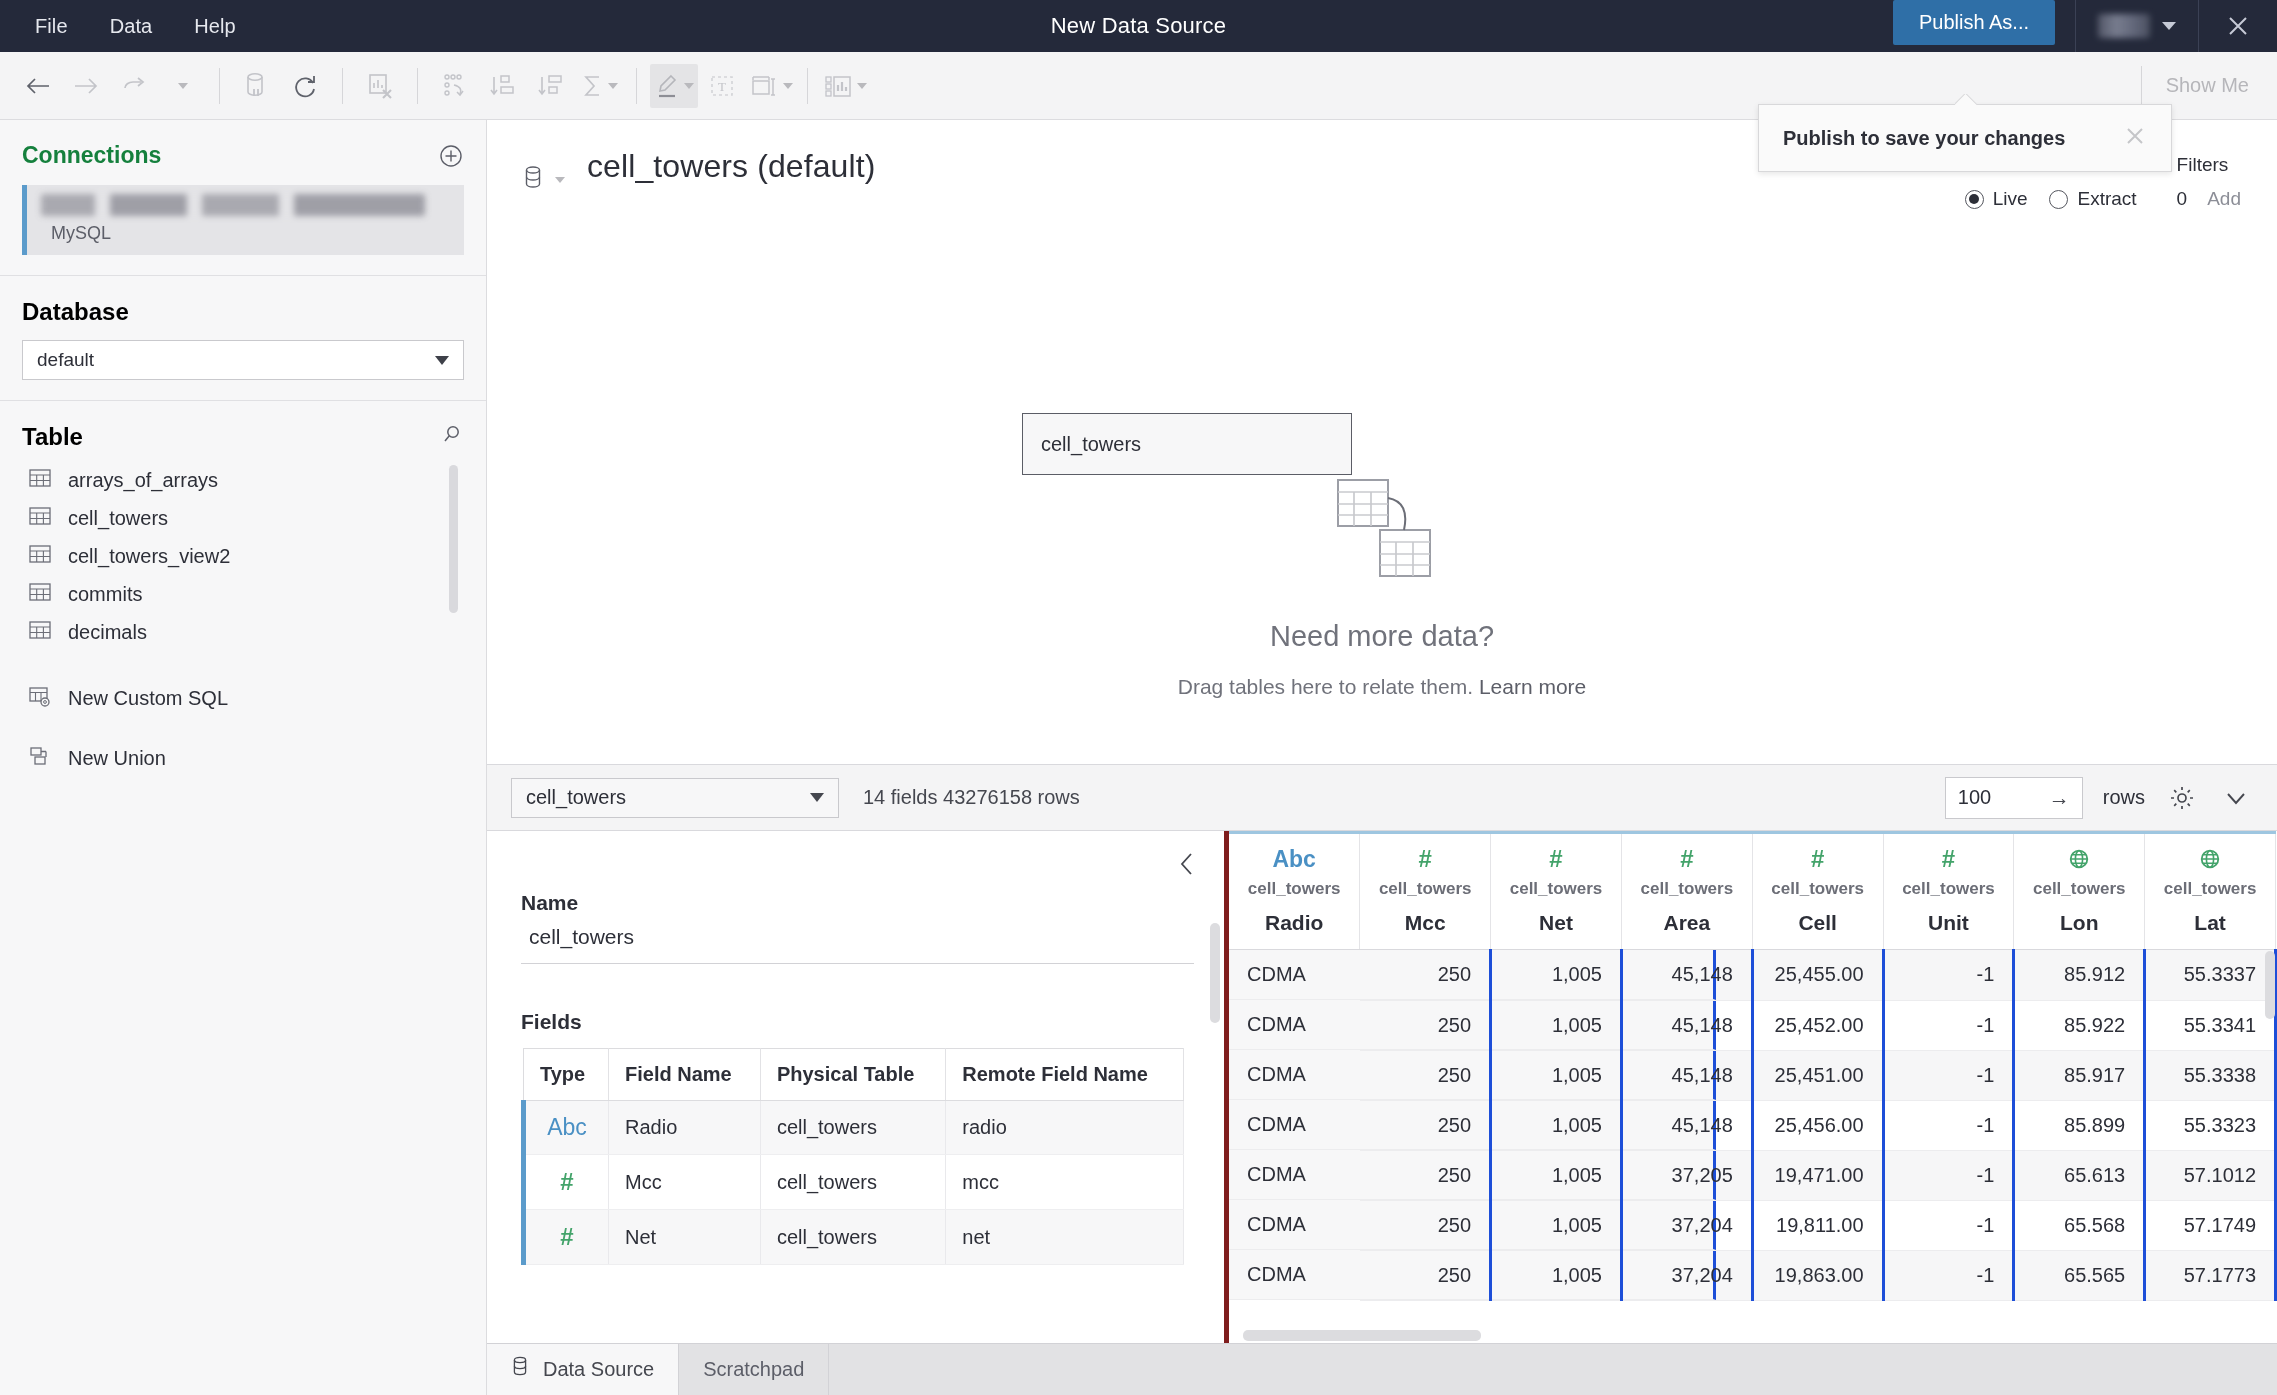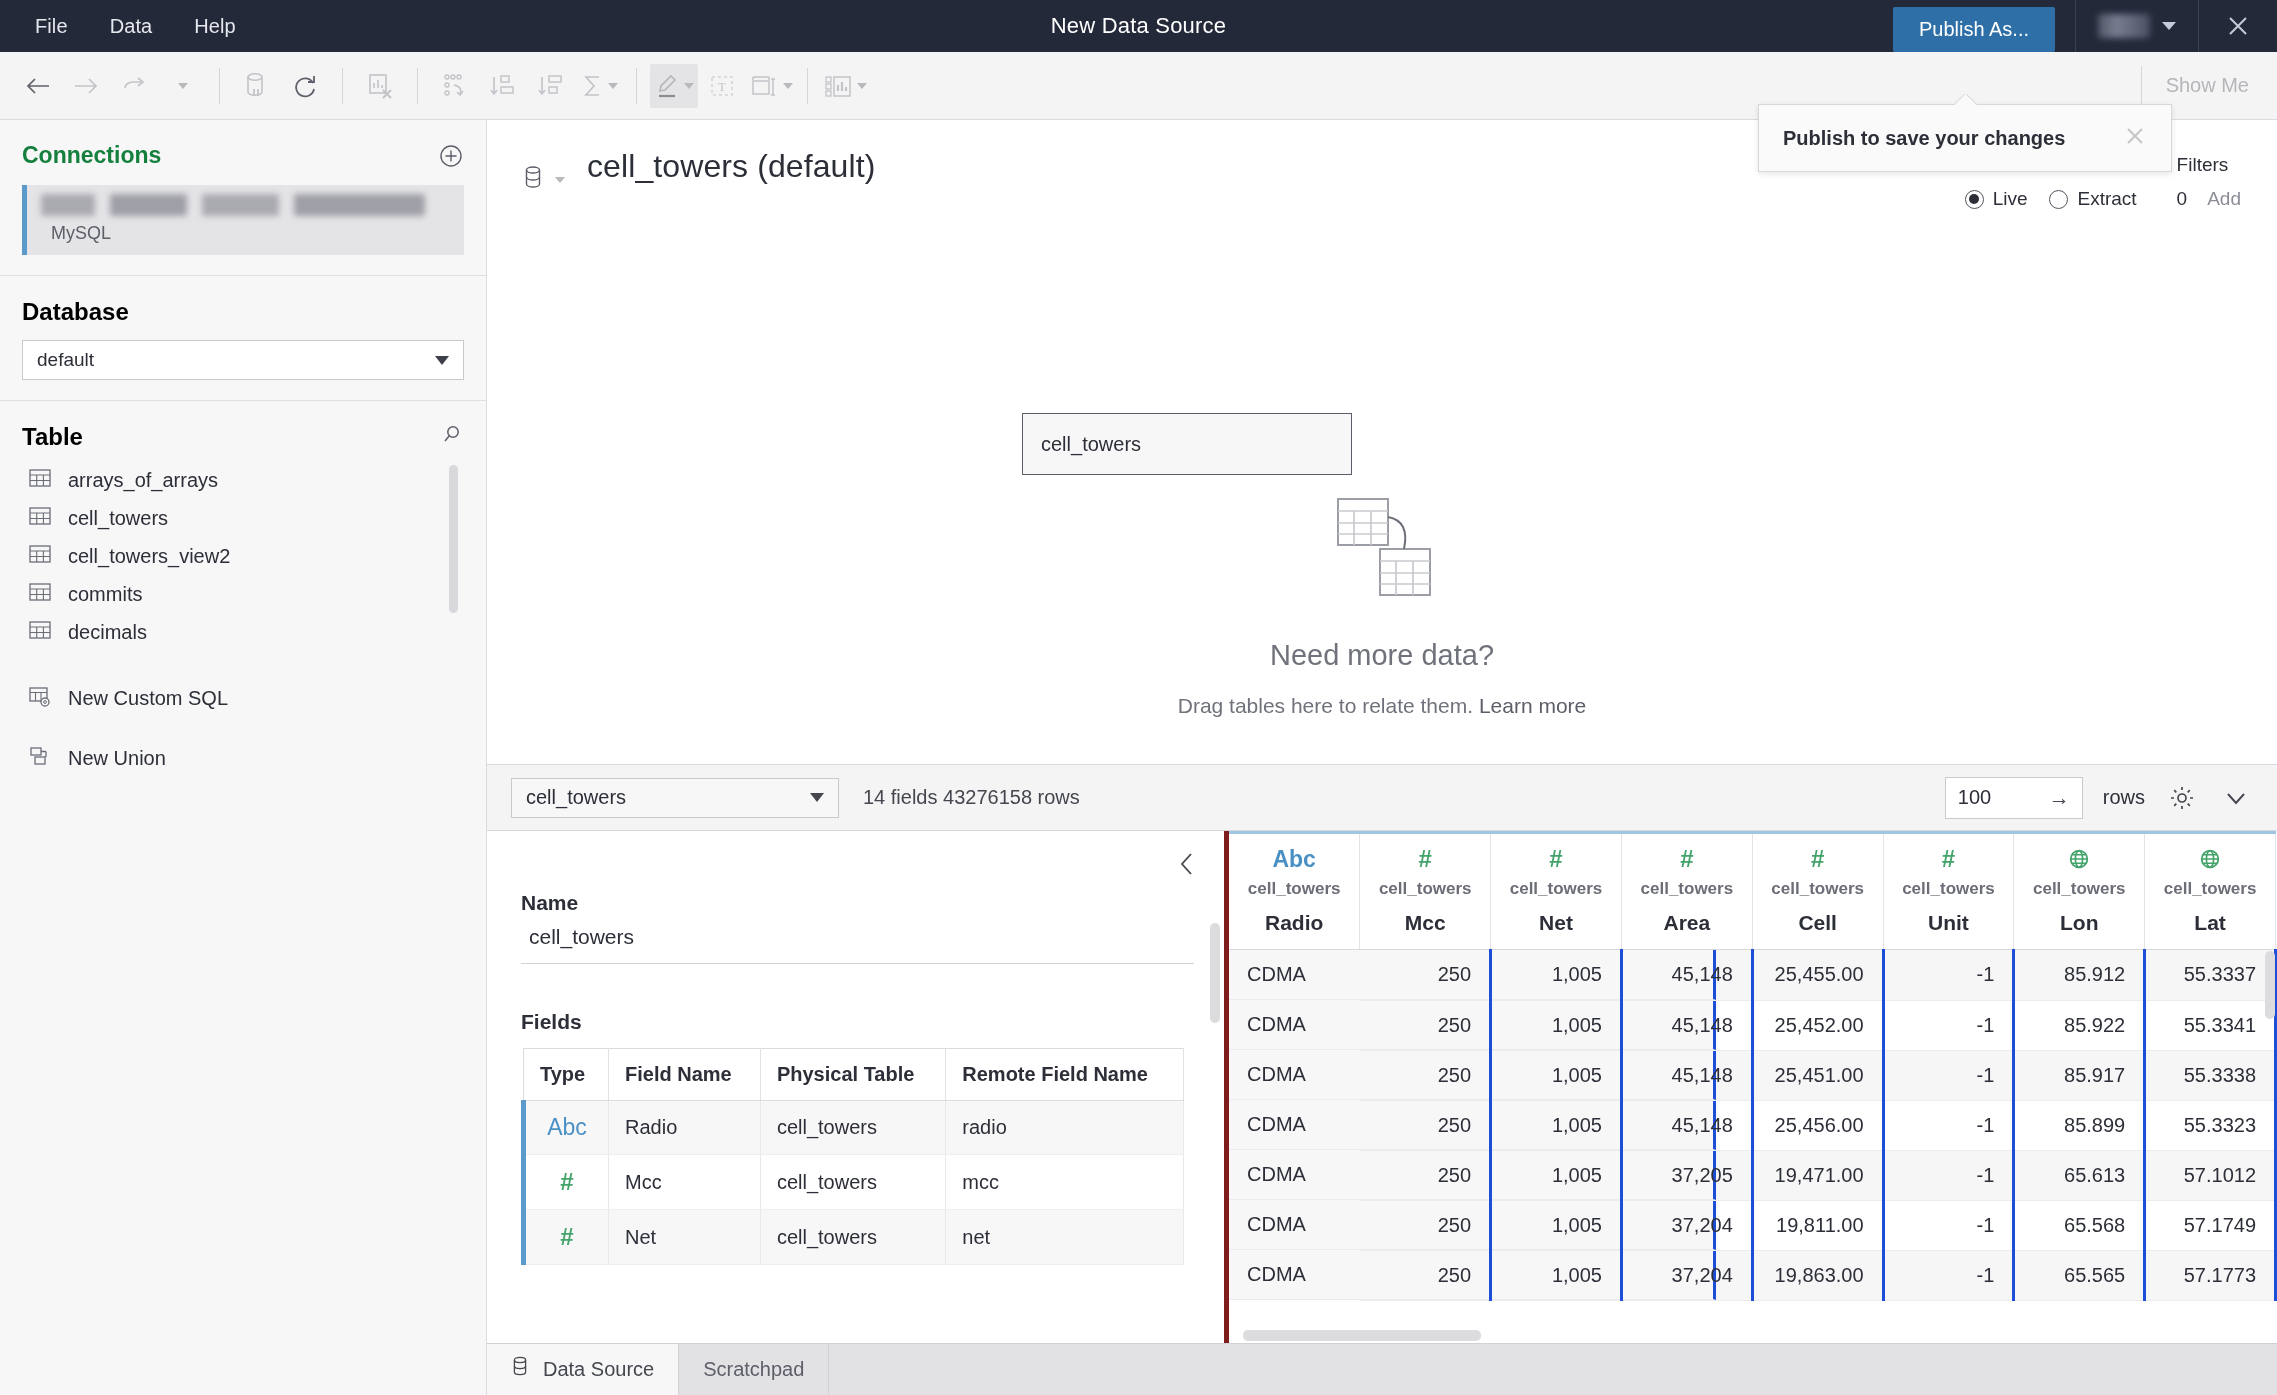--- a/index.html
+++ b/index.html
@@ -17,21 +17,21 @@
     display: flex; align-items: center; position: relative; flex: 0 0 52px;
   }
   .menu { display: flex; align-items: center; padding-left: 18px; gap: 8px; }
   .menu-item {
     font-size: 20px; color: #e6e8ee; padding: 6px 17px; cursor: default; letter-spacing: .1px;
   }
   .app-title {
     position: absolute; left: 0; right: 0; text-align: center;
     font-size: 22px; color: #ffffff; pointer-events: none; letter-spacing: .2px;
   }
-  .title-right { margin-left: auto; display: flex; align-items: flex-end; height: 100%; }
+  .title-right { margin-left: auto; display: flex; align-items: flex-start; height: 100%; }
   .publish-btn {
     background: #2f6fa7; color: #fff; border: none; font-size: 20px;
     padding: 11px 26px; border-radius: 2px; cursor: pointer;
     font-family: "Liberation Sans", sans-serif; margin-right: 20px;
   }
   .vsep { width: 1px; height: 52px; background: #3b4155; }
   .user-chip { display: flex; align-items: center; gap: 12px; padding: 0 22px; height: 100%; cursor: pointer; }
   .user-blur {
     width: 52px; height: 24px; border-radius: 3px;
     background: linear-gradient(90deg,#55596a,#7d8294 35%,#656a7d 70%,#4d5263);
@@ -126,21 +126,21 @@
   .radio .ring { width: 19px; height: 19px; border: 1.6px solid #55575f; border-radius: 50%; position: relative; }
   .radio.on .ring:after { content: ""; position: absolute; inset: 3.4px; border-radius: 50%; background: #2d2f38; }
   .filters-row { display: flex; align-items: center; gap: 20px; font-size: 19px; color: #2d2f38; }
   .link-muted { color: #8c8e97; cursor: pointer; }
   .table-card {
     position: absolute; left: 535px; top: 293px; width: 330px; height: 62px;
     border: 1px solid #5b5d66; background: #f7f7f8; display: flex; align-items: center;
     padding-left: 18px; font-size: 20px; color: #2d2f38; cursor: pointer;
   }
   .empty-state {
-    position: absolute; left: 0; right: 0; top: 367px; display: flex;
+    position: absolute; left: 0; right: 0; top: 348px; display: flex;
     flex-direction: column; align-items: center; gap: 0; pointer-events: none;
   }
   .empty-title { font-size: 29px; color: #70727b; margin-top: 30px; }
   .empty-sub { font-size: 21px; color: #70727b; margin-top: 22px; }
   .empty-sub a { color: #5c5e68; pointer-events: auto; cursor: pointer; }
 
   
   .gridbar {
     height: 66px; flex: 0 0 66px; background: #f4f4f5; border-bottom: 1px solid #d9d9dd;
     display: flex; align-items: center; padding: 0 24px; gap: 24px;

